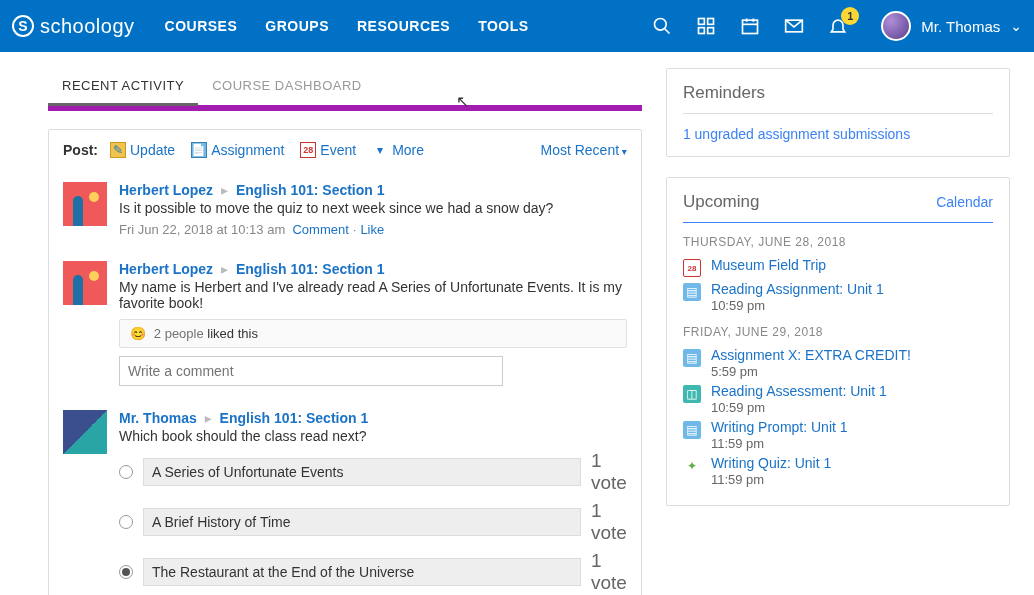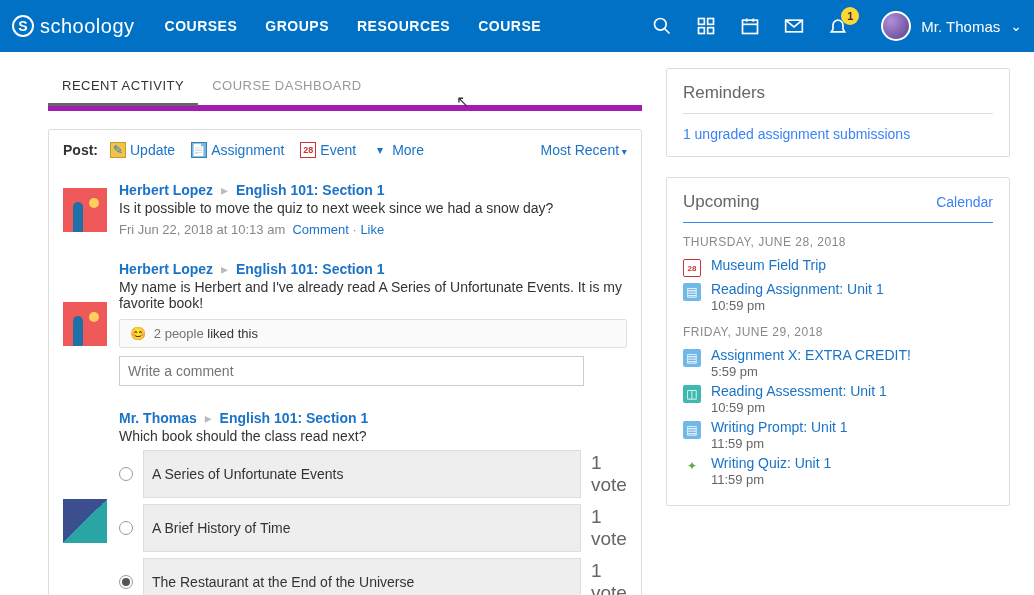--- a/index.html
+++ b/index.html
@@ -30,45 +30,45 @@
   .tab.active { color:#333; border-bottom:3px solid #666; margin-bottom:-1px; }
 
   .feed { background:#fff; border:1px solid #ddd; border-radius:2px; padding:12px 14px; }
   .feed-head { display:flex; align-items:center; gap:6px; margin-bottom:16px; }
   .feed-head .label { font-weight:bold; margin-right:6px; }
   .post-btn { color:#1a73c7; cursor:pointer; display:flex; align-items:center; gap:4px; margin-right:10px; }
   .mini-ic { width:16px; height:16px; display:inline-flex; align-items:center; justify-content:center; font-size:12px; }
   .sort { margin-left:auto; color:#1a73c7; cursor:pointer; font-size:14px; }
   .sort::after { content:" \25BE"; font-size:10px; }
 
-  .post { display:flex; gap:12px; padding:8px 0 16px 0;align-items:center; }
+  .post { display:flex; gap:12px; padding:8px 0 16px 0; }
   .av { width:44px; height:44px; background:#2d4a7a; position:relative; flex:0 0 44px; }
   .av.hl { background:#ef5959; }
   .av.hl::after { content:""; position:absolute; left:10px; top:14px; width:10px; height:30px; background:#1f6fa8; border-radius:5px 5px 0 0; }
   .av.hl::before { content:""; position:absolute; right:8px; top:10px; width:10px; height:10px; background:#ffcf5c; border-radius:50%; }
   .av.mt { background:linear-gradient(135deg,#3b4f8f 50%, #2aa5a5 50%); }
   .post-body { flex:1; }
   .post-line1 { margin-bottom:2px; }
   .post-author { color:#1a73c7; font-weight:bold; cursor:pointer; }
   .post-sep { color:#bbb; margin:0 4px; }
   .post-course { color:#1a73c7; font-weight:bold; cursor:pointer; }
   .post-text { color:#333; margin-bottom:6px; }
   .post-meta { color:#888; font-size:13px; }
   .post-meta a { color:#1a73c7; cursor:pointer; }
 
   .likes-box { border:1px solid #e0e0e0; background:#fafafa; padding:6px 10px; margin:8px 0 8px 0; border-radius:2px; font-size:13px; }
   .likes-box .emoji { margin-right:4px; }
   .likes-box a { color:#737373; cursor:pointer; }
-  .comment-input { width:465px; border:1px solid #ccc; padding:6px 8px; font-size:14px; color:#888; margin-left:0; background:#fff; }
+  .comment-input { width:384px; border:1px solid #ccc; padding:6px 8px; font-size:14px; color:#888; margin-left:0; background:#fff; }
 
   .poll { margin-top:4px; }
   .poll-row { display:flex; align-items:center; gap:10px; margin-bottom:6px; }
   .radio { width:14px; height:14px; border:1px solid #999; border-radius:50%; display:flex; align-items:center; justify-content:center; cursor:pointer; flex:0 0 14px; }
   .radio.sel::after { content:""; width:8px; height:8px; background:#555; border-radius:50%; }
-  .poll-opt { flex:0 0 438px; background:#eee; border:1px solid #ddd; padding:15px 8px; }
+  .poll-opt { flex:0 0 438px; background:#eee; border:1px solid #ddd; padding:5px 8px; }
   .poll-votes { color:#666; font-size:19px; }
   .refresh { color:#1a73c7; cursor:pointer; margin-top:4px; display:inline-block; margin-left:24px; }
 
   .panel { border:1px solid #ddd; border-radius:2px; padding:14px 16px; margin-bottom:20px; }
   .panel h3 { font-size:17px; color:#666; font-weight:normal; margin-bottom:12px; border-bottom:1px solid #ddd; padding-bottom:10px; }
   .panel a { color:#3b82f6; cursor:pointer; font-size:14px; }
 
   .upcoming-head { display:flex; justify-content:space-between; align-items:baseline; border-bottom:1px solid #3b82f6; padding-bottom:10px; margin-bottom:12px;}
   .upcoming-head h3 { border:0; padding:0; margin:0; }
   .upcoming .dayhead { font-size:12px; color:#888; letter-spacing:0.5px; margin:12px 0 8px 0; }
@@ -85,21 +85,21 @@
 
 <div class="topbar">
   <div class="logo">
     <div class="logo-icon">S</div>
     <div class="logo-text">schoology</div>
   </div>
   <div class="nav">
     <div class="nav-item">COURSES</div>
     <div class="nav-item">GROUPS</div>
     <div class="nav-item">RESOURCES</div>
-    <div class="nav-item">COURSE</div>
+    <div class="nav-item">TOOLS</div>
   </div>
   <div class="spacer"></div>
   <div class="top-icons">
     <div class="top-ic">
       <svg width="20" height="20" viewBox="0 0 24 24" fill="none" stroke-width="2">
           <circle cx="10" cy="10" r="7"></circle>
           <line x1="15" y1="15" x2="21" y2="21"></line>
         </svg>
     </div>
     <div class="top-ic">

